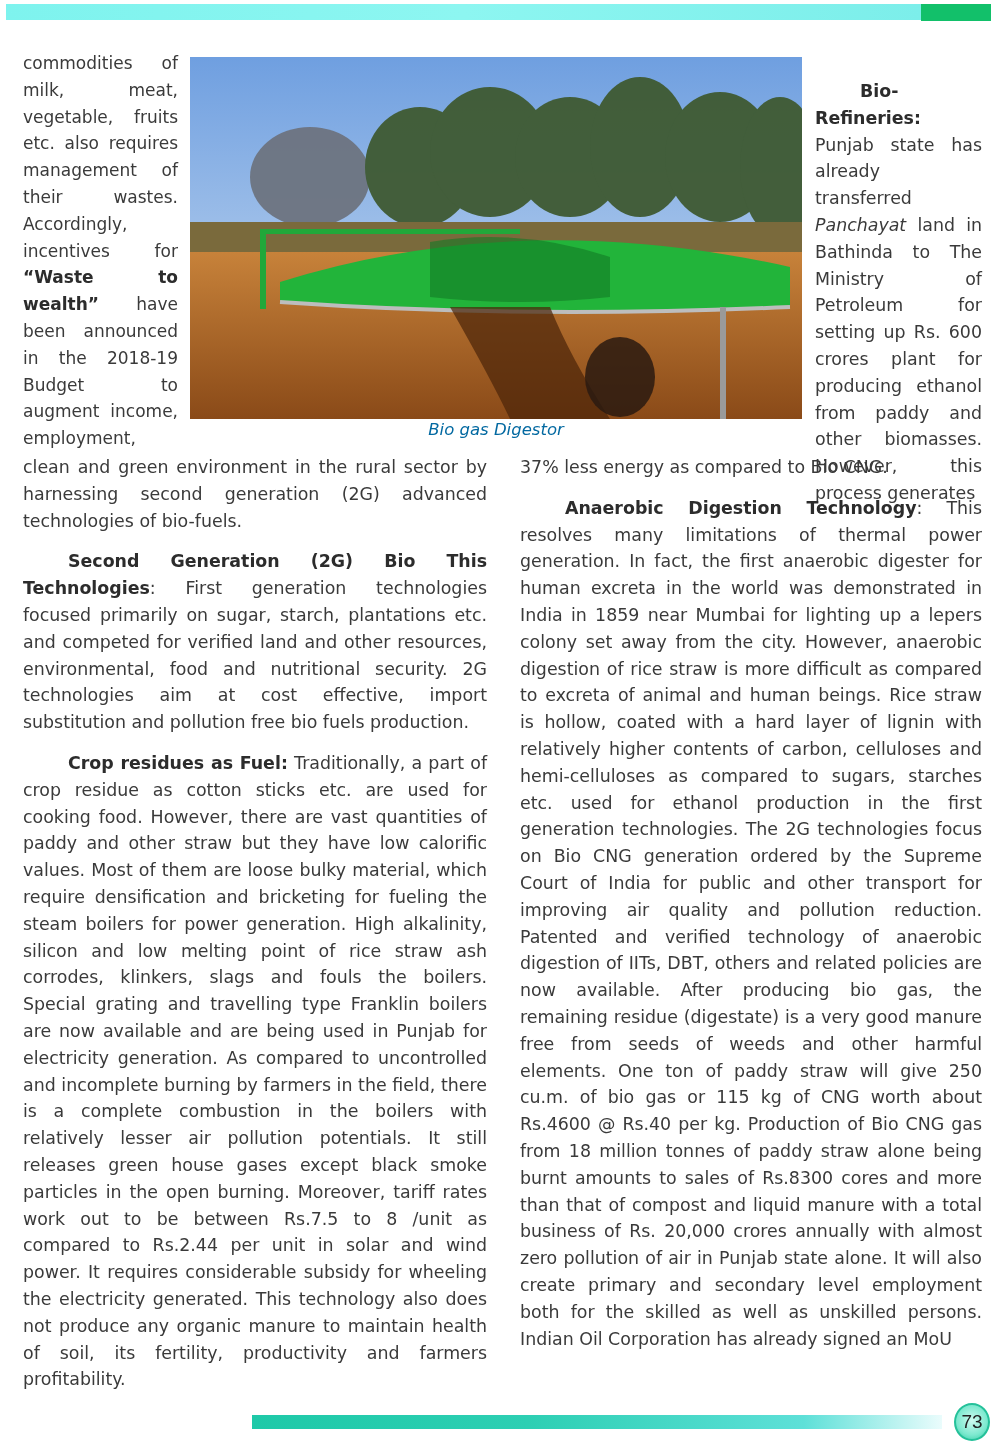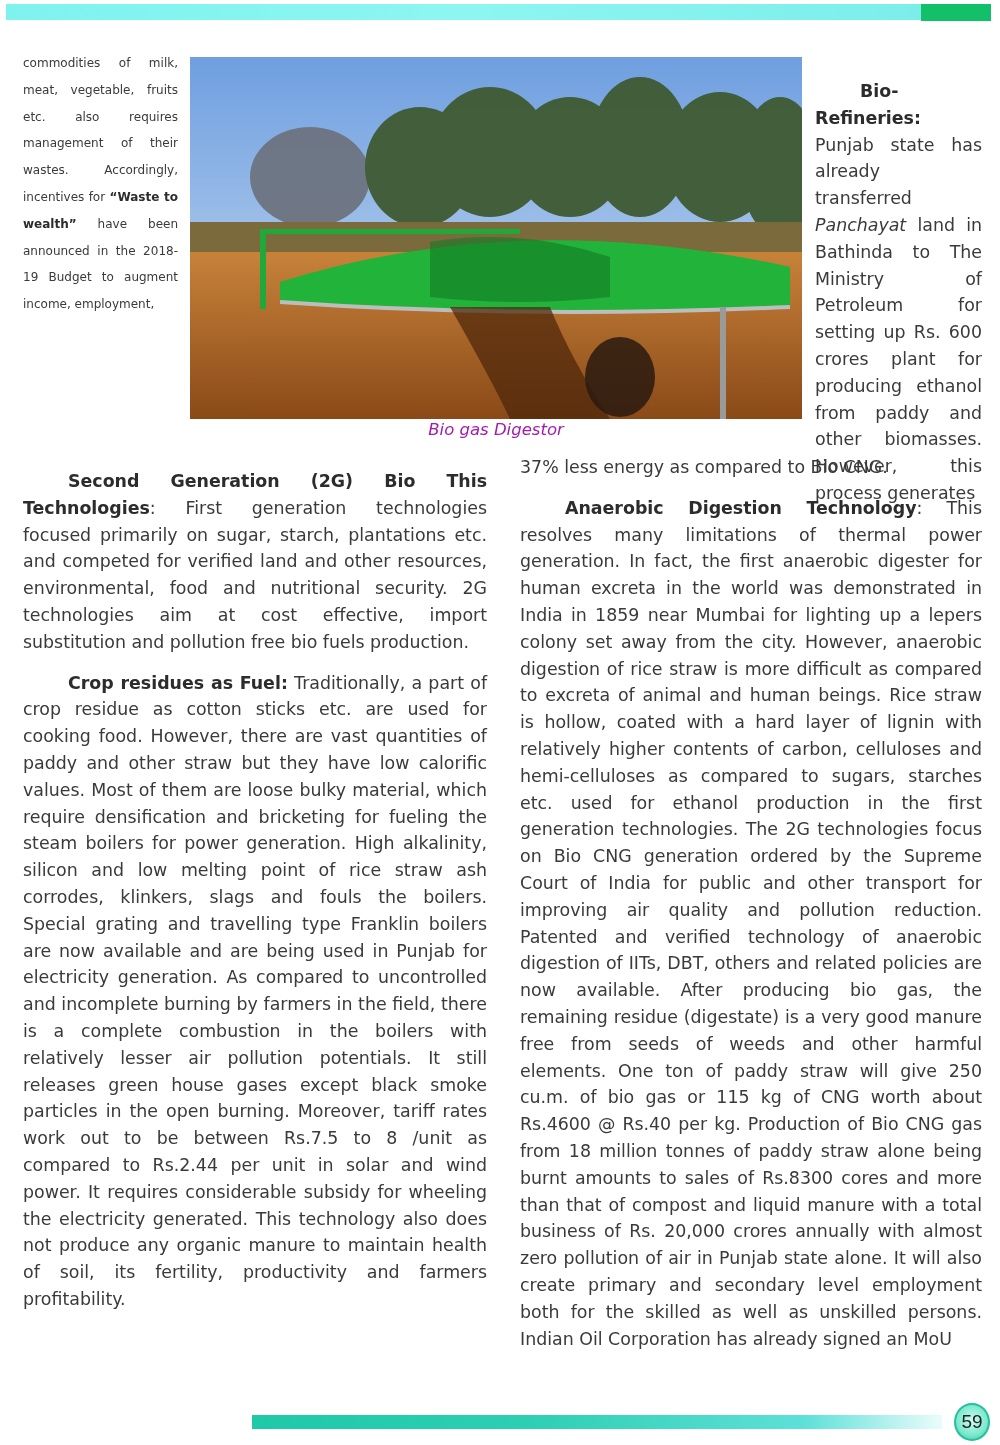--- a/index.html
+++ b/index.html
@@ -9,29 +9,29 @@
             background:linear-gradient(90deg,#7ef3ee,#8df6f1 50%,#7ceeea); }
   .topblock { position:absolute; left:921px; top:4px; width:70px; height:17px; background:#12c06a; }
 
   .txt { position:absolute; font-size:17.4px; line-height:26.8px; text-align:justify; }
   .txt p { margin:0; }
   .bold { font-weight:bold; color:#2c2c2c; }
   .ital { font-style:italic; }
   .indent { text-indent:45px; }
   .gap { margin-top:14px !important; }
 
-  .colL-top { left:23px; top:50px; width:155px; font-size:12px; }
+  .colL-top { left:23px; top:50px; width:155px; font-size:17px; }
   .colR-top { left:815px; top:50px; width:167px; }
   .colL { left:23px; top:454px; width:464px; }
   .colR { left:520px; top:454px; width:462px; }
 
   .photo { position:absolute; left:190px; top:57px; width:612px; height:362px; overflow:hidden;
            background:#7aa6d8; }
   .caption { position:absolute; left:190px; top:420px; width:612px; text-align:center;
-             font-style:italic; font-size:16.5px; color:#a21caf; }
+             font-style:italic; font-size:16.5px; color:#0369a1; }
 
   .footer-brand { position:absolute; left:8px; top:1470px; font-size:17px; color:#15803d;
                   font-family:"Liberation Sans", sans-serif; }
   .footer-square { display:inline-block; width:12px; height:12px; background:#e21b1b;
                    margin:0 6px; vertical-align:-1px; }
   .footer-bar { position:absolute; left:252px; top:1415px; width:690px; height:14px;
                 background:linear-gradient(90deg,#1ec9a8,#2dcfb3 40%,#5ee0d8 80%,#eafcfc); }
   .page-badge { position:absolute; left:954px; top:1403px; width:32px; height:34px; border-radius:50%;
                 background:radial-gradient(circle at 50% 45%,#cffaf0 0%,#7de9cf 60%,#2cc9a0 100%);
                 border:2px solid #25c19a; display:flex; align-items:center; justify-content:center;
@@ -81,26 +81,27 @@
     <rect x="530" y="250" width="6" height="112" fill="#9a9a9a"></rect>
   </svg>
 </div>
 <div class="caption">Bio gas Digestor</div>
 
 <div class="txt colR-top">
   <p class="indent" style="text-indent:45px;margin-top:28px;"><span class="bold">Bio-Refineries:</span><span> Punjab state has already transferred </span><span class="ital">Panchayat</span><span> land in Bathinda to The Ministry of Petroleum for setting up Rs. 600 crores plant for producing ethanol from paddy and other biomasses. However, this process generates</span></p>
 </div>
 
 <div class="txt colL">
+  <p>clean and green environment in the rural sector by harnessing second generation (2G) advanced technologies of bio-fuels.</p>
   <p class="indent gap"><span class="bold">Second Generation (2G) Bio This Technologies</span><span>: First generation technologies focused primarily on sugar, starch, plantations etc. and competed for verified land and other resources, environmental, food and nutritional security.  2G technologies aim at cost effective, import substitution and pollution free bio fuels production.</span></p>
   <p class="indent gap"><span class="bold">Crop residues as Fuel:</span><span> Traditionally, a part of crop residue as cotton sticks etc. are used for cooking food.  However, there are vast quantities of paddy and other straw but they have low calorific values. Most of them are loose bulky material, which require densification and bricketing for fueling the steam boilers for power generation.  High alkalinity, silicon and low melting point of rice straw ash corrodes, klinkers, slags and fouls the boilers.  Special grating and travelling type Franklin boilers are now available and are being used in Punjab for electricity generation.   As compared to uncontrolled and incomplete burning by farmers in the field,  there is a complete combustion in the boilers with relatively lesser air pollution potentials.   It still releases green house gases except black smoke particles in the open burning.  Moreover, tariff rates work out to be between Rs.7.5 to 8 /unit as compared to Rs.2.44 per unit in solar and wind power.  It requires considerable subsidy for wheeling the electricity generated.  This technology also does not produce any organic manure to maintain health of soil, its fertility, productivity and farmers profitability.</span></p>
 </div>
 
 <div class="txt colR">
   <p>37% less energy as compared to Bio CNG.</p>
   <p class="indent gap"><span class="bold">Anaerobic Digestion Technology</span><span>: This resolves many limitations of thermal power generation. In fact, the first anaerobic digester for human excreta in the world was demonstrated in India in 1859 near Mumbai for lighting up a lepers colony set away from the city.  However, anaerobic digestion of rice straw is more difficult as compared to excreta of animal and human beings.  Rice straw is hollow, coated with a hard layer of lignin with relatively higher contents of carbon, celluloses and hemi-celluloses as compared to sugars, starches etc. used for ethanol production in the first generation technologies. The 2G technologies focus on Bio CNG generation ordered by the Supreme Court of India for public and other transport for improving air quality and pollution reduction.  Patented and verified technology of anaerobic digestion of IITs, DBT, others and related policies are now available. After producing bio gas, the remaining residue (digestate) is a very good manure free from seeds of weeds and other harmful elements.  One ton of paddy straw will give 250 cu.m. of bio gas or 115 kg of CNG worth about Rs.4600 @ Rs.40 per kg. Production of Bio CNG gas from 18 million tonnes of paddy straw alone being burnt amounts to sales of Rs.8300 cores and more than that of compost and liquid manure with a total business of Rs. 20,000 crores annually with almost zero pollution of air in Punjab state alone. It will also create primary and secondary level employment both for the skilled as well as unskilled persons. Indian Oil Corporation has already signed an MoU</span></p>
 </div>
 
 <div class="footer-brand">
   <span>Kurukshetra</span><span class="footer-square"></span><span>May  2018</span>
 </div>
 <div class="footer-bar"></div>
-<div class="page-badge">59</div>
+<div class="page-badge">73</div>
 
 </body></html>

